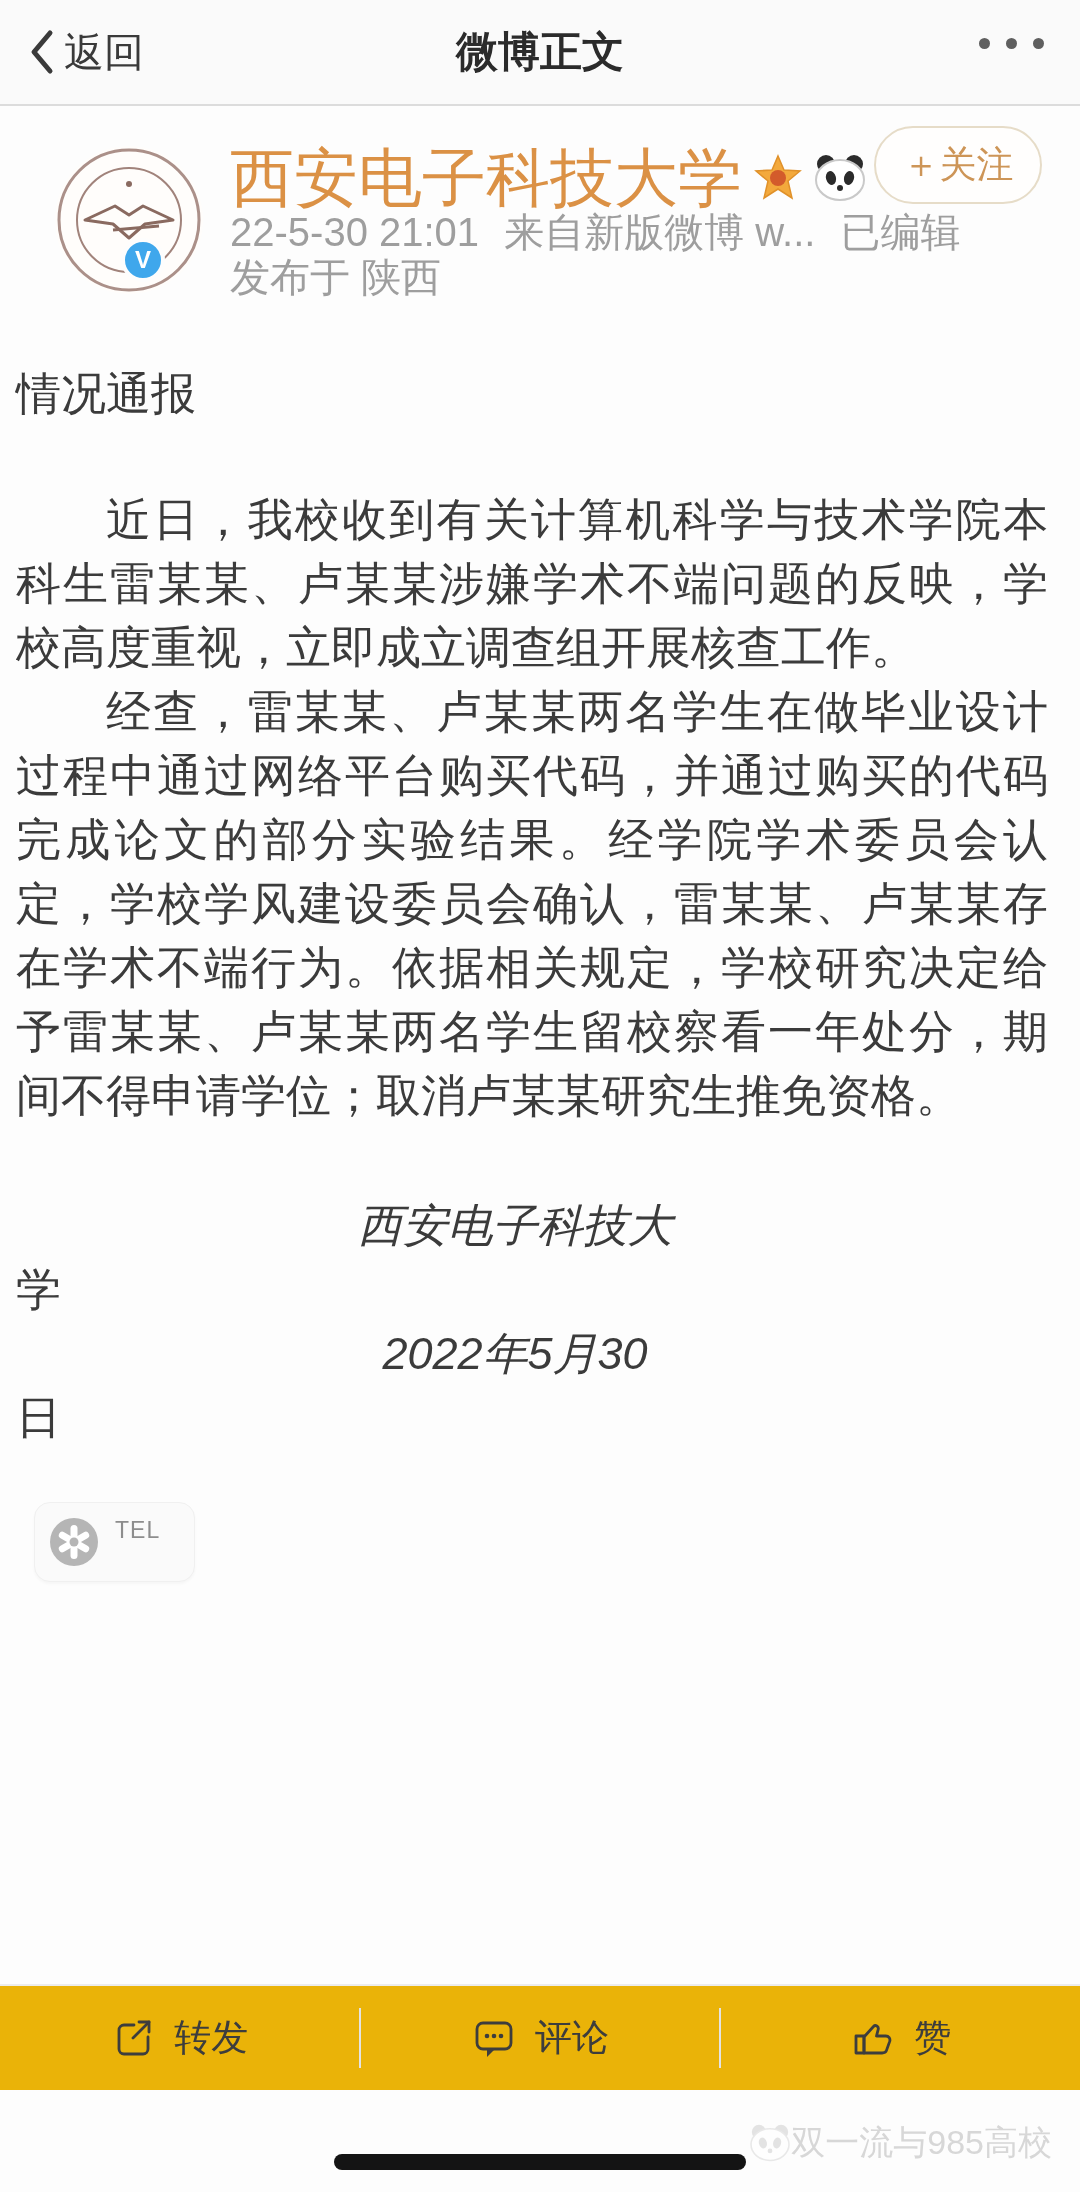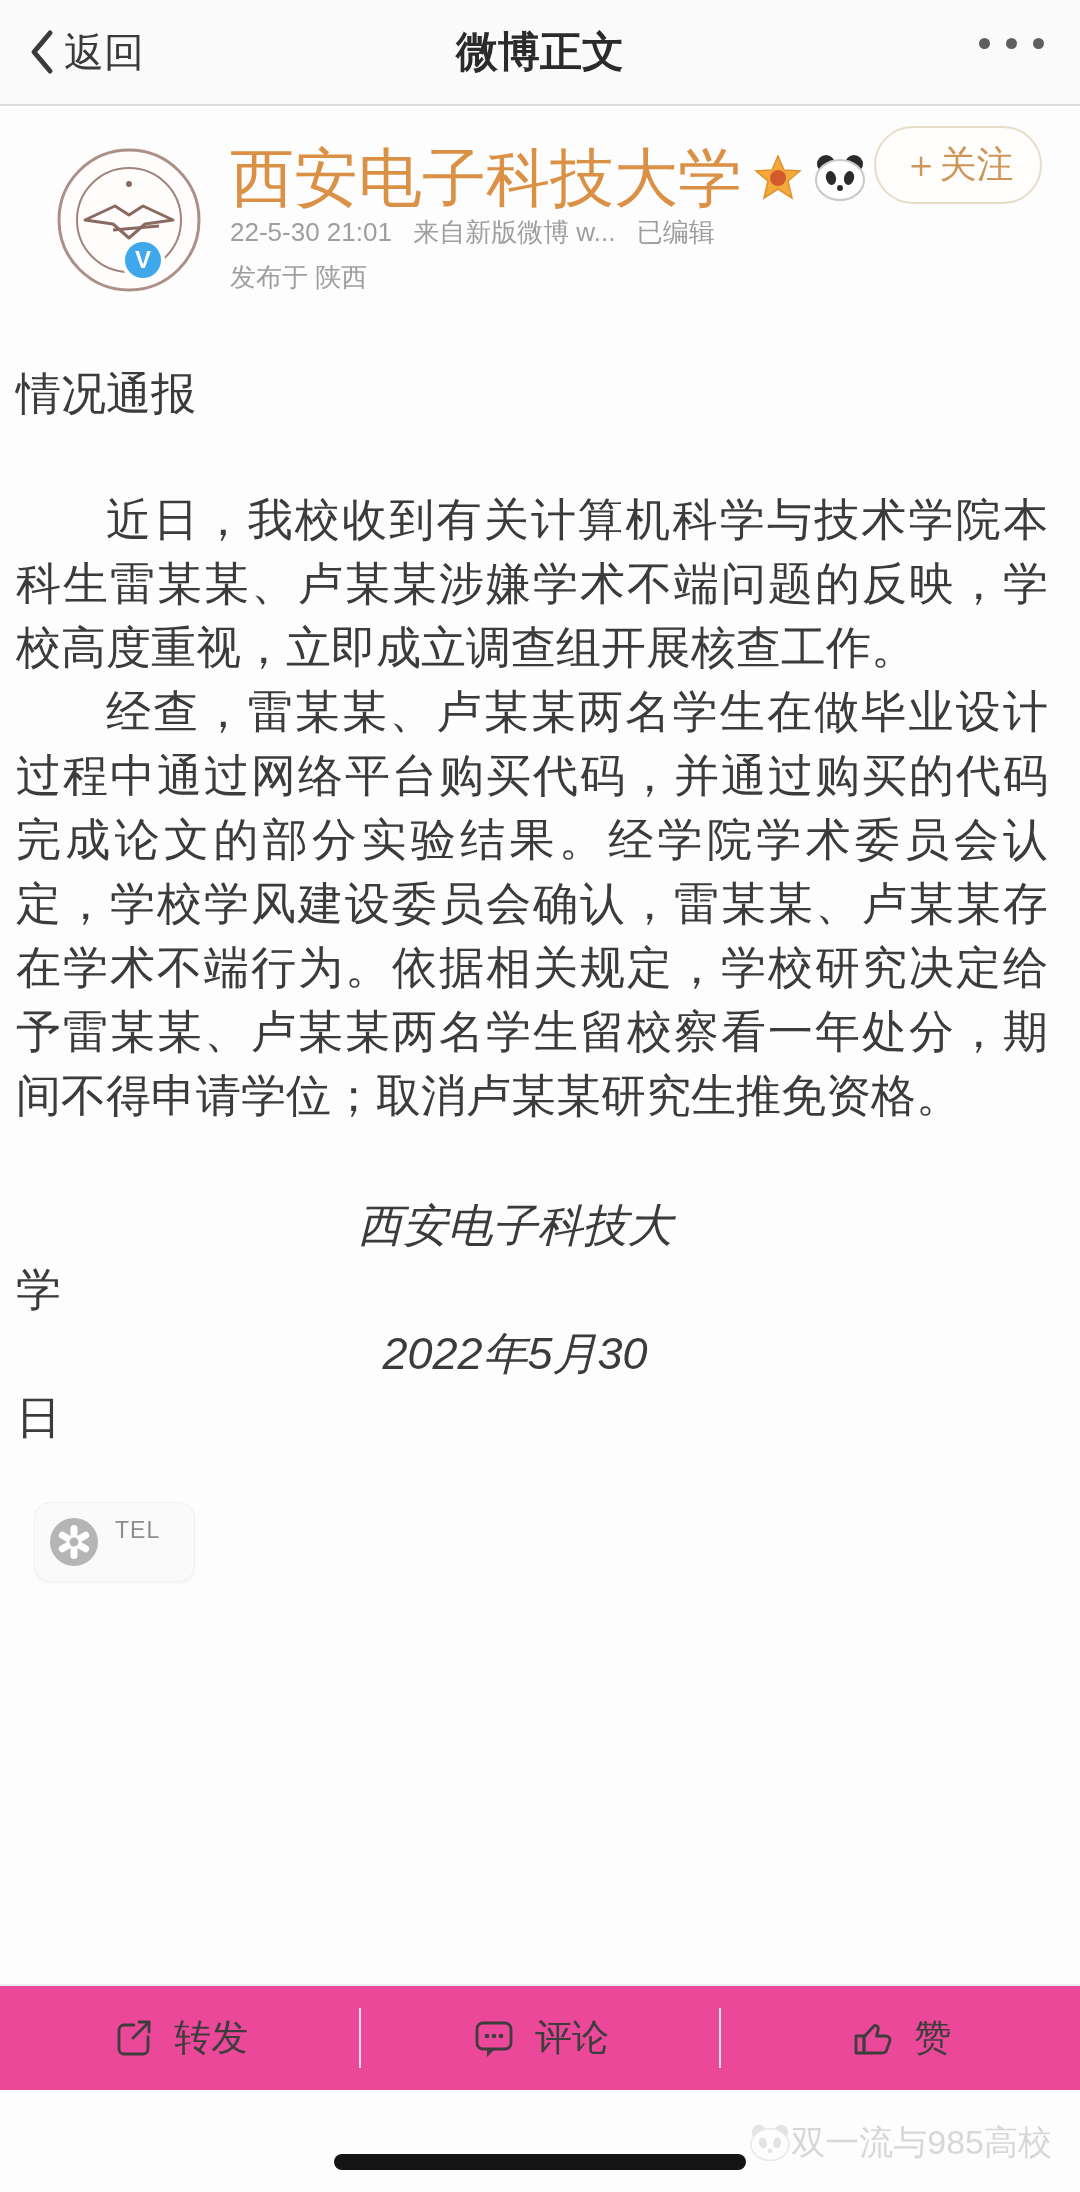--- a/index.html
+++ b/index.html
@@ -37,21 +37,21 @@
   }
   .vbadge{
     position:absolute; left:66px; top:92px; width:44px; height:44px;
     border-radius:50%; background:#3fa7ec; border:4px solid #fdfdfd;
     color:#fff; font-weight:bold; font-size:24px;
     display:flex; align-items:center; justify-content:center;
   }
   .uinfo{ margin-left:175px; }
   .uname-row{ display:flex; align-items:center; gap:12px; }
   .uname{ font-size:64px; color:#db9145; cursor:pointer; line-height:64px; }
-  .meta{ font-size:26px; color:#9e9e9e; line-height:45px; }
+  .meta{ font-size:40px; color:#9e9e9e; line-height:45px; }
   .meta .seg{ margin-right:14px; }
   .follow-btn{
     position:absolute; right:38px; top:20px; width:168px; height:78px;
     border:2px solid #e6dcc8; border-radius:40px; background:#fffefd;
     color:#cd9557; font-size:37px; font-family:inherit; cursor:pointer;
   }
   
   .body-text{ padding:46px 32px 0 16px; font-size:45px; line-height:64px; color:#3b3b3b; }
   .p-title{ margin-bottom:62px; }
   .para{ text-indent:90px; text-align:justify; }
@@ -64,21 +64,21 @@
     display:inline-flex; align-items:center; gap:16px;
     margin:52px 0 0 34px; padding:14px 34px 14px 14px;
     background:#fafafa; border:1px solid #f0f0f0; border-radius:16px;
     box-shadow:0 2px 3px rgba(0,0,0,0.03); cursor:pointer;
   }
   .tag-label{ font-size:40px; color:#8d8d8d; }
   .tag-sup{ font-size:23px; color:#8d8d8d; vertical-align:top; position:relative; top:-12px; letter-spacing:1px;}
   
   .actions{
     position:absolute; left:0; right:0; bottom:102px; height:106px;
-    background:#ec4899; border-top:2px solid #ececec;
+    background:#eab308; border-top:2px solid #ececec;
     display:flex; align-items:center;
   }
   .action{
     flex:1; display:flex; align-items:center; justify-content:center; gap:18px;
     background:none; border:none; font-family:inherit;
     font-size:37px; color:#3d3d3d; cursor:pointer; height:100%;
   }
   .action-divider{ width:2px; height:60px; background:#e3e3e3; }
   
   .watermark{

